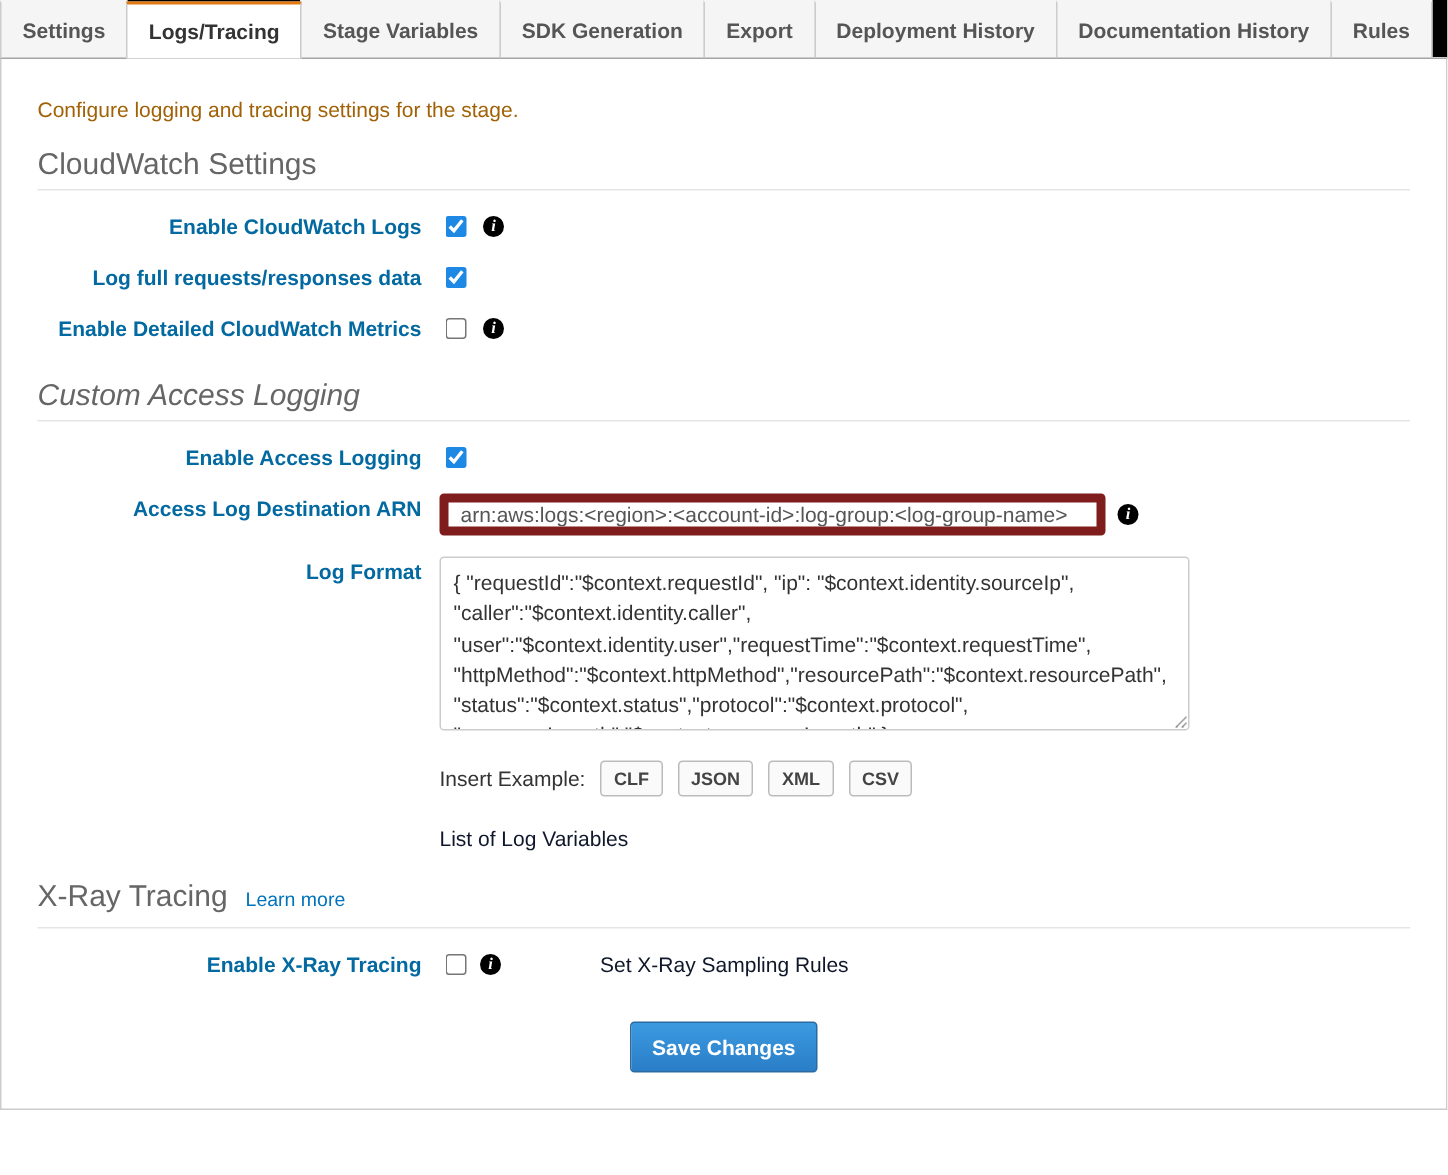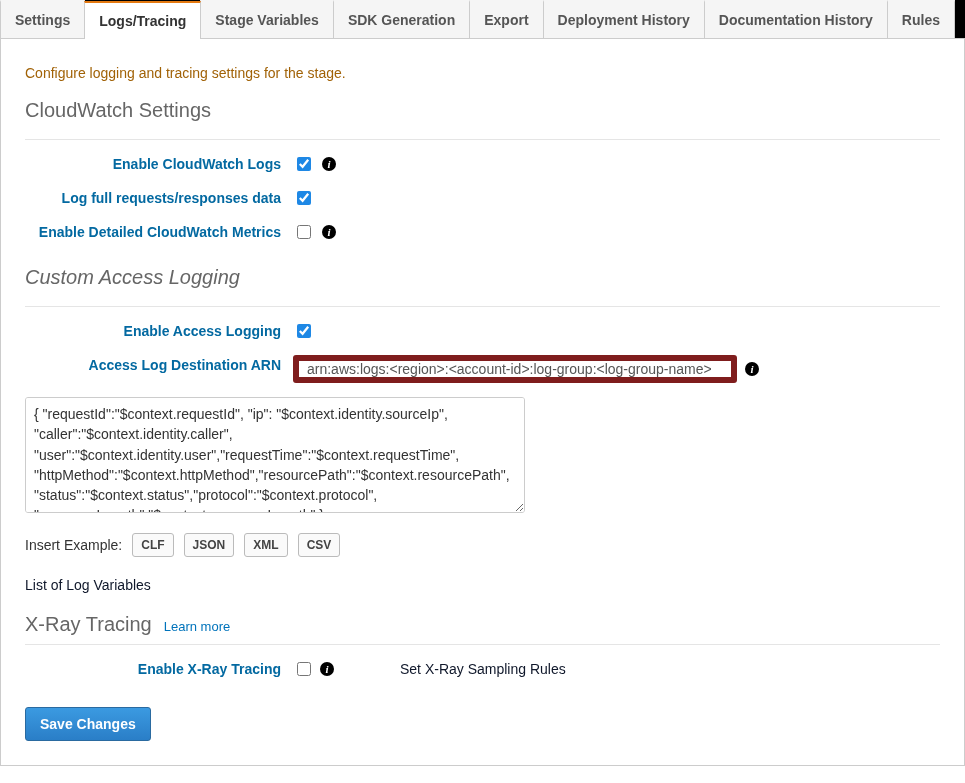--- a/index.html
+++ b/index.html
@@ -44,21 +44,21 @@
   .intro {
     margin: 8px 0 18px 0;
     font-size: 14px;
     color: #a16207;
   }
   h3.section {
     font-size: 20px;
     font-weight: 400;
     color: #666;
     margin: 12px 0 0 0;
-    padding-bottom: 17px;
+    padding-bottom: 4px;
     border-bottom: 1px solid #e5e5e5;
   }
   .form-row {
     display: flex;
     align-items: flex-start;
     margin-top: 14px;
   }
   .form-label {
     width: 268px;
     text-align: right;
@@ -174,21 +174,21 @@
     border: 1px solid #2a6aa0;
     color: #fff;
     font-weight: bold;
     font-size: 14px;
     padding: 8px 14px;
     border-radius: 3px;
     cursor: pointer;
   }
   .footer-actions {
     display: flex;
-    justify-content: flex-start;
+    justify-content: center;
     margin-top: 28px;
   }
   .xray-row .form-field { gap: 6px; }
   .xray-link-offset { margin-left: 60px; }
 </style>
 </head>
 <body>
 
 <div class="tab-bar">
   <div class="tab">Settings</div>
@@ -242,20 +242,21 @@
 
   <div class="form-row">
     <div class="form-label">Access Log Destination ARN</div>
     <div class="form-field">
       <input type="text" class="text-input" value="arn:aws:logs:&lt;region&gt;:&lt;account-id&gt;:log-group:&lt;log-group-name&gt;" style="">
       <span class="info-icon">i</span>
     </div>
   </div>
 
   <div class="form-row">
+    <div class="form-label">Log Format</div>
     <div class="form-field" style="flex-direction:column; align-items:flex-start;">
       <textarea class="textarea-input" style="">{ "requestId":"$context.requestId", "ip": "$context.identity.sourceIp", "caller":"$context.identity.caller", "user":"$context.identity.user","requestTime":"$context.requestTime", "httpMethod":"$context.httpMethod","resourcePath":"$context.resourcePath", "status":"$context.status","protocol":"$context.protocol", "responseLength":"$context.responseLength" }</textarea>
       <div class="insert-row">
         <span class="insert-label">Insert Example:</span>
         <button class="btn-sm">CLF</button>
         <button class="btn-sm">JSON</button>
         <button class="btn-sm">XML</button>
         <button class="btn-sm">CSV</button>
       </div>
       <div style="margin-top:12px;">

